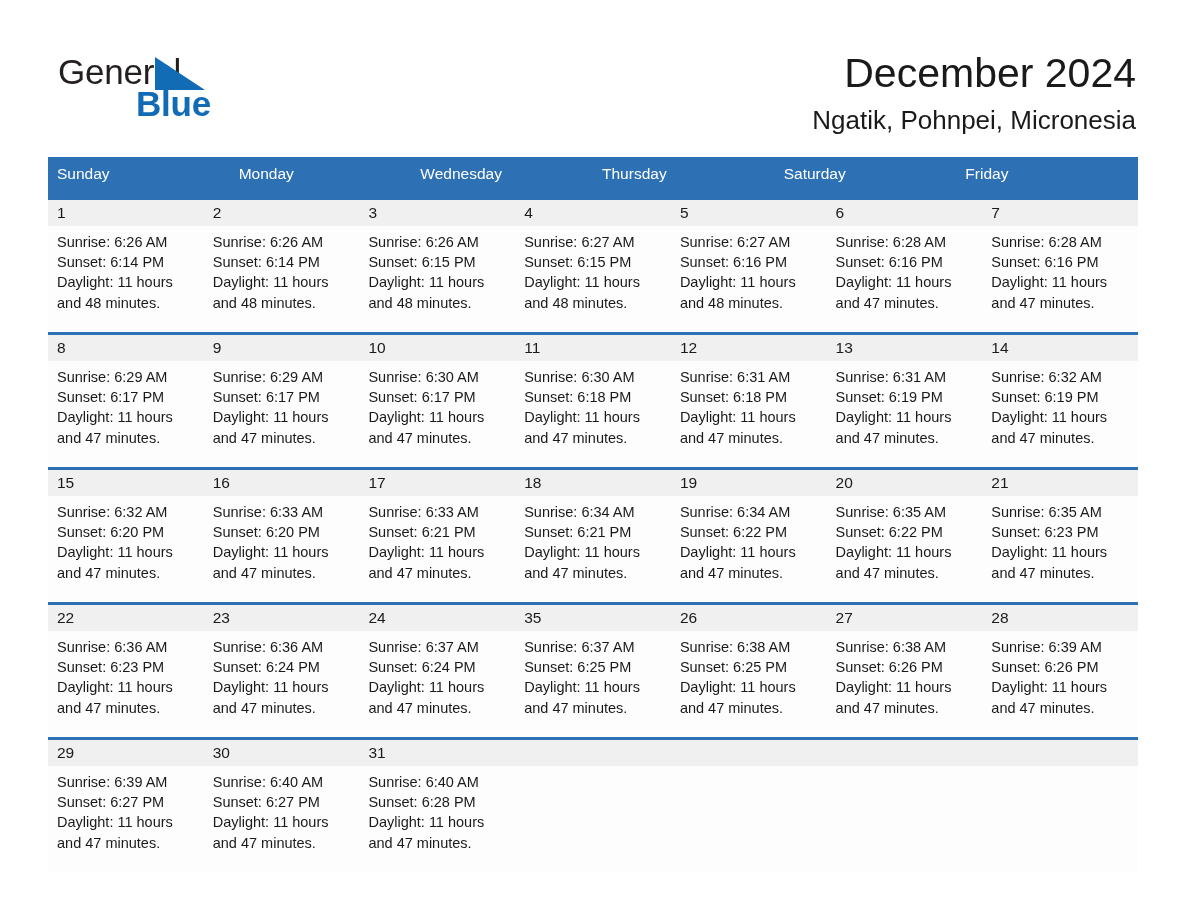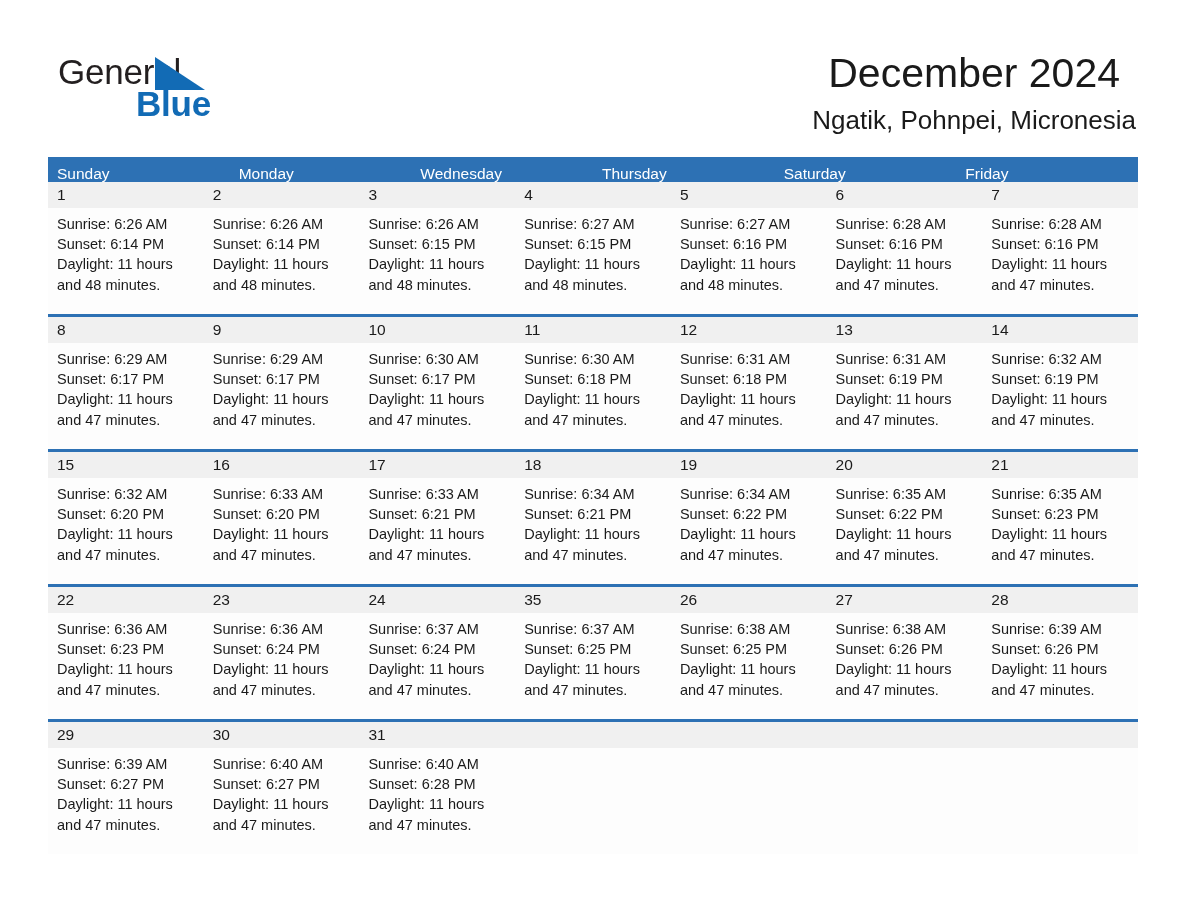--- a/index.html
+++ b/index.html
@@ -62,21 +62,21 @@
     line-height: 40px;
     color: #126bb5;
     letter-spacing: -0.2px;
     font-weight: 700;
   }
 
   .titles {
     position: absolute;
     right: 52px;
     top: 48px;
-    text-align: center;
+    text-align: right;
   }
   .month-title {
     font-size: 41px;
     line-height: 50px;
     color: #1a1a1a;
     font-weight: 400;
     white-space: nowrap;
   }
   .location-title {
     margin-top: 8px;
@@ -96,21 +96,21 @@
   }
 
   .weekday-row {
     display: flex;
     width: 100%;
     background: #2d71b4;
   }
   .weekday-cell {
     flex: 1 1 0;
     min-width: 0;
-    height: 25px;
+    height: 43px;
     line-height: 33px;
     padding: 0 0 0 9px;
     color: #ffffff;
     font-size: 15.5px;
     font-weight: 400;
     white-space: nowrap;
     overflow: hidden;
   }
 
   .week-row {

